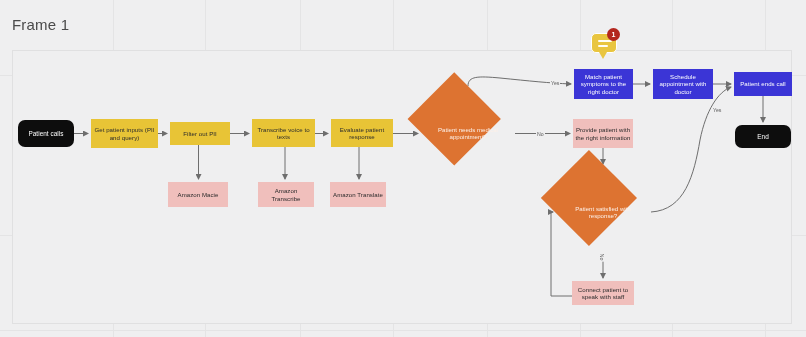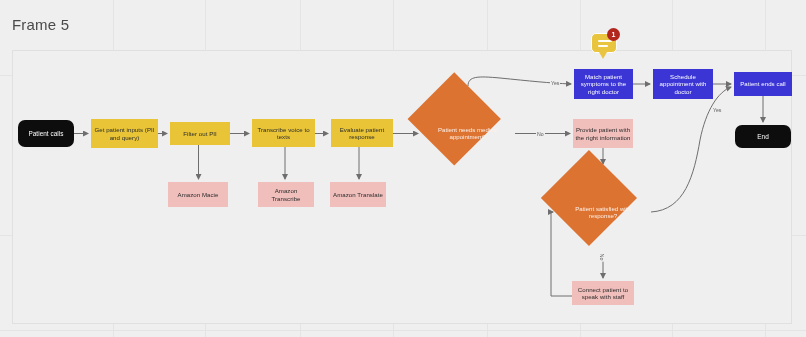--- a/index.html
+++ b/index.html
@@ -193,21 +193,21 @@
       <div class="gridline-v" style="left: 487px;"></div>
       <div class="gridline-v" style="left: 580px;"></div>
       <div class="gridline-v" style="left: 672px;"></div>
       <div class="gridline-v" style="left: 765px;"></div>
       <div class="gridline-h" style="top: 75px;"></div>
       <div class="gridline-h" style="top: 235px;"></div>
       <div class="gridline-h" style="top: 330px;"></div>
     </div>
 
   <div id="frame-box"></div>
-  <div id="frame-title">Frame 5</div>
+  <div id="frame-title">Frame 1</div>
 
   <svg id="edges" viewBox="0 0 806 337">
     <defs>
       <marker id="ah" markerWidth="6" markerHeight="6" refX="5" refY="3" orient="auto">
         <path d="M0,0 L6,3 L0,6 Z" fill="#6e6e6e"></path>
       </marker>
     </defs>
     <g stroke="#6e6e6e" stroke-width="1" fill="none" marker-end="url(#ah)">
 
       <path d="M74,133.5 L88,133.5"></path>

